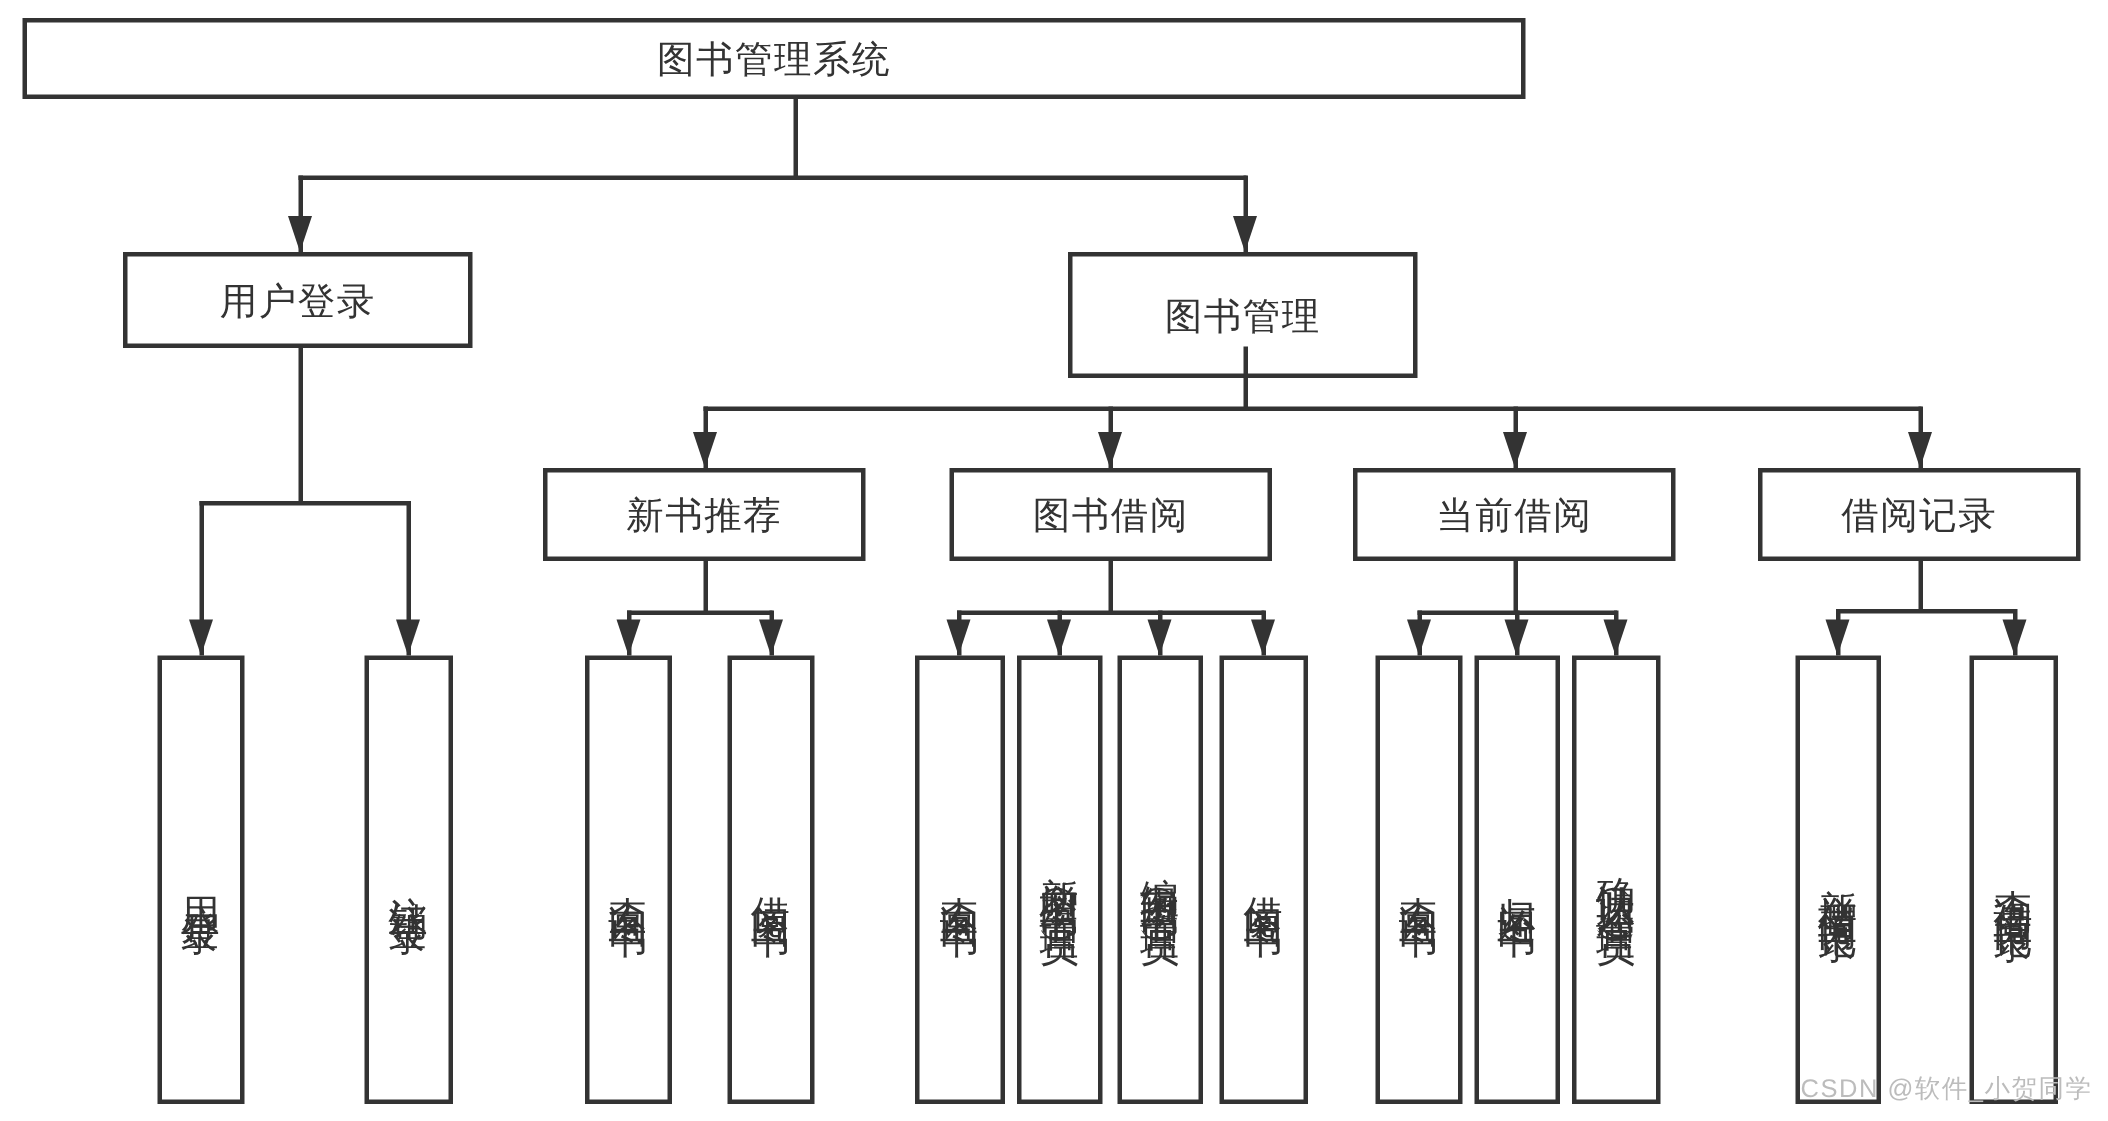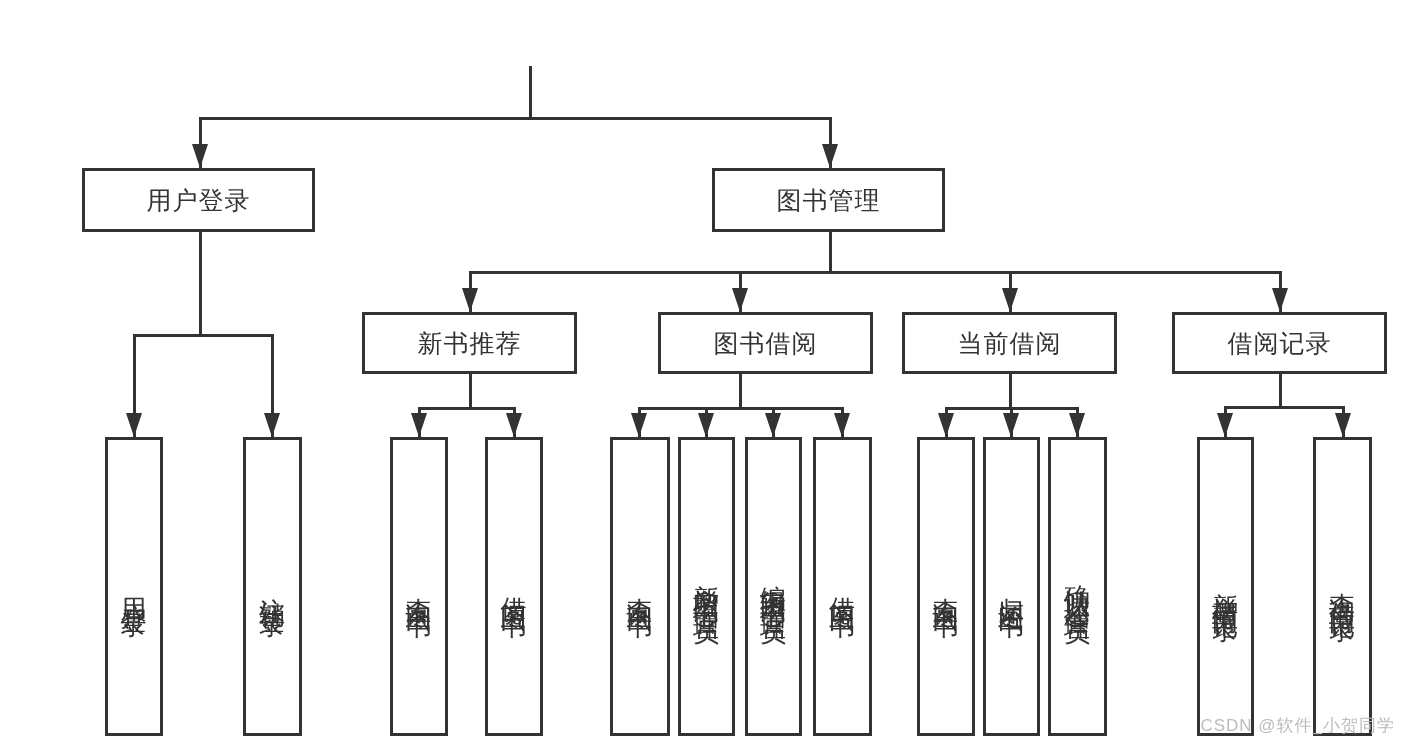--- a/index.html
+++ b/index.html
@@ -45,26 +45,27 @@
     color:var(--wm);
     letter-spacing:1px;
     white-space:nowrap;
   }
 </style>
 </head>
 <body>
 
 <div id="canvas">
 
+  <div class="node hbox" style="left:15px;top:12px;width:1002px;height:54px;">图书管理系统</div>
 
   <div class="node hbox" style="left:82px;top:168px;width:233px;height:64px;">用户登录</div>
-  <div class="node hbox" style="left:712px;top:168px;width:233px;height:64px;">图书管理</div>
+  <div class="node hbox" style="left:712px;top:168px;width:233px;height:84px;">图书管理</div>
 
   <div class="node hbox" style="left:362px;top:312px;width:215px;height:62px;text-align:center;">新书推荐</div>
-  <div class="node hbox" style="left:633px;top:312px;width:215px;height:62px;margin-left:25px;">图书借阅</div>
+  <div class="node hbox" style="left:633px;top:312px;width:215px;height:62px;">图书借阅</div>
   <div class="node hbox" style="left:1172px;top:312px;width:215px;height:62px;">借阅记录</div>
   <div class="node hbox" style="left:902px;top:312px;width:215px;height:62px;">当前借阅</div>
 
   <div class="node leaf" style="left:105px;top:437px;width:58px;height:299px;">
     <span class="vtext">用户登录</span>
     </div>
   <div class="node leaf" style="left:243px;top:437px;width:59px;height:299px;">
     <span class="vtext">注销登录</span>
     </div>
 

